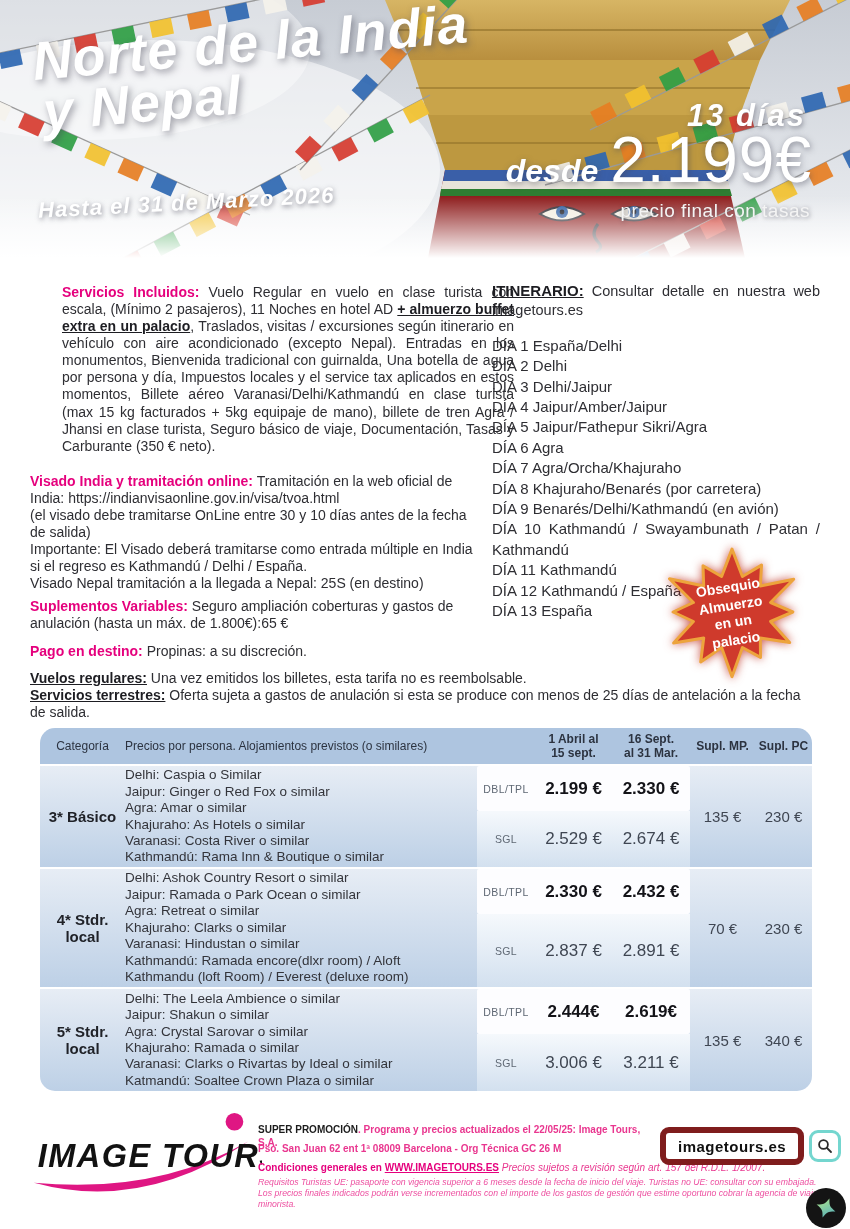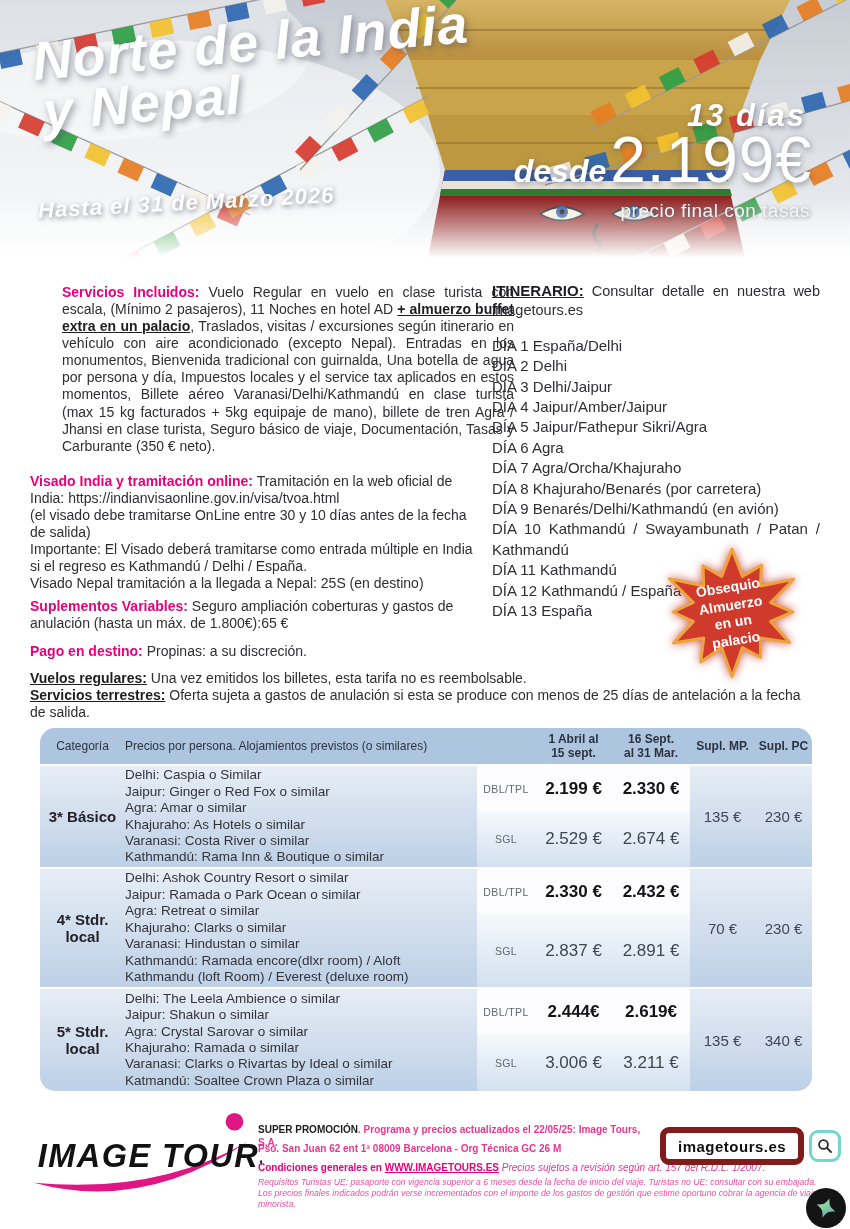--- a/index.html
+++ b/index.html
@@ -10,21 +10,21 @@
   .banner{position:absolute;left:0;top:0;width:850px;height:258px;}
   .banner svg{display:block;width:100%;height:100%;}
   .banner-title{position:absolute;left:34px;top:16px;width:460px;color:#fff;
     font-style:italic;font-weight:bold;font-size:54px;line-height:.95;
     transform:rotate(-5deg);text-shadow:2px 3px 7px rgba(70,70,85,.5);letter-spacing:1px;}
   .banner-title .l2{display:block;margin-left:6px;}
   .banner-validity{position:absolute;left:38px;top:190px;color:#fff;font-style:italic;font-weight:bold;
     font-size:22px;transform:rotate(-3deg);text-shadow:1px 2px 5px rgba(70,70,85,.55);letter-spacing:1px;}
   .banner-duration{position:absolute;right:44px;top:98px;color:#fff;font-style:italic;font-weight:bold;
     font-size:31px;text-shadow:1px 2px 5px rgba(70,70,85,.55);letter-spacing:2px;}
-  .price-line{position:absolute;right:38px;top:128px;display:flex;align-items:baseline;gap:4px;color:#fff;
+  .price-line{position:absolute;right:38px;top:128px;display:flex;align-items:baseline;gap:12px;color:#fff;
     text-shadow:1px 2px 6px rgba(70,70,85,.55);}
   .price-prefix{font-style:italic;font-weight:bold;font-size:32px;}
   .price-big{font-weight:normal;font-size:64px;letter-spacing:1px;line-height:1;}
   .price-note{position:absolute;right:40px;top:200px;color:#f4f4f4;font-size:19px;letter-spacing:.5px;
     text-shadow:1px 1px 4px rgba(70,70,85,.6);}
 
   
   .par{position:absolute;font-size:14px;line-height:1.22;}
   .pre{white-space:pre-line;}
   .jst{text-align:justify;}

